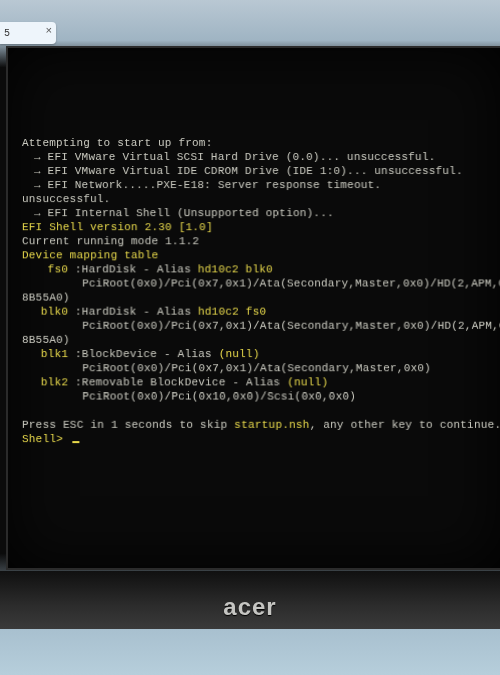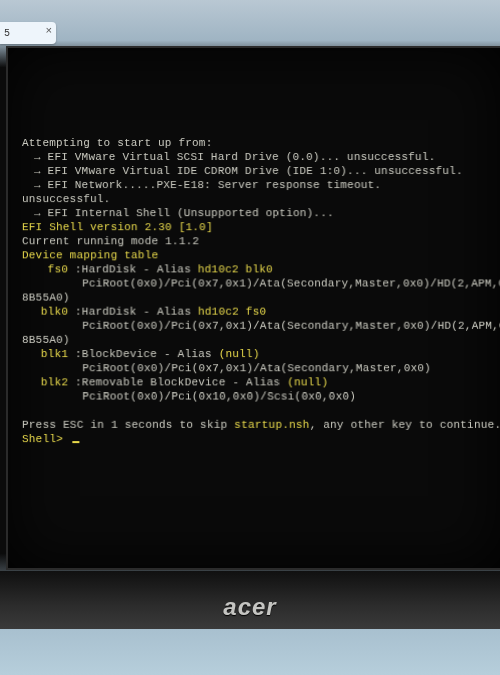--- a/index.html
+++ b/index.html
@@ -107,21 +107,20 @@
     height: 58px;
     background: linear-gradient(to bottom, #101010 0%, #2c2c2c 60%, #3a3a3a 100%);
   }
   .brand {
     position: absolute;
     bottom: 54px;
     left: 50%;
     transform: translateX(-50%);
     color: #c5c5c2;
     font-family: Arial, Helvetica, sans-serif;
-    font-style: italic;
     font-weight: bold;
     font-size: 24px;
     letter-spacing: 1px;
     text-shadow: 0 1px 1px #000;
   }
   .desk {
     position: absolute;
     bottom: 0;
     left: 0;
     right: 0;

